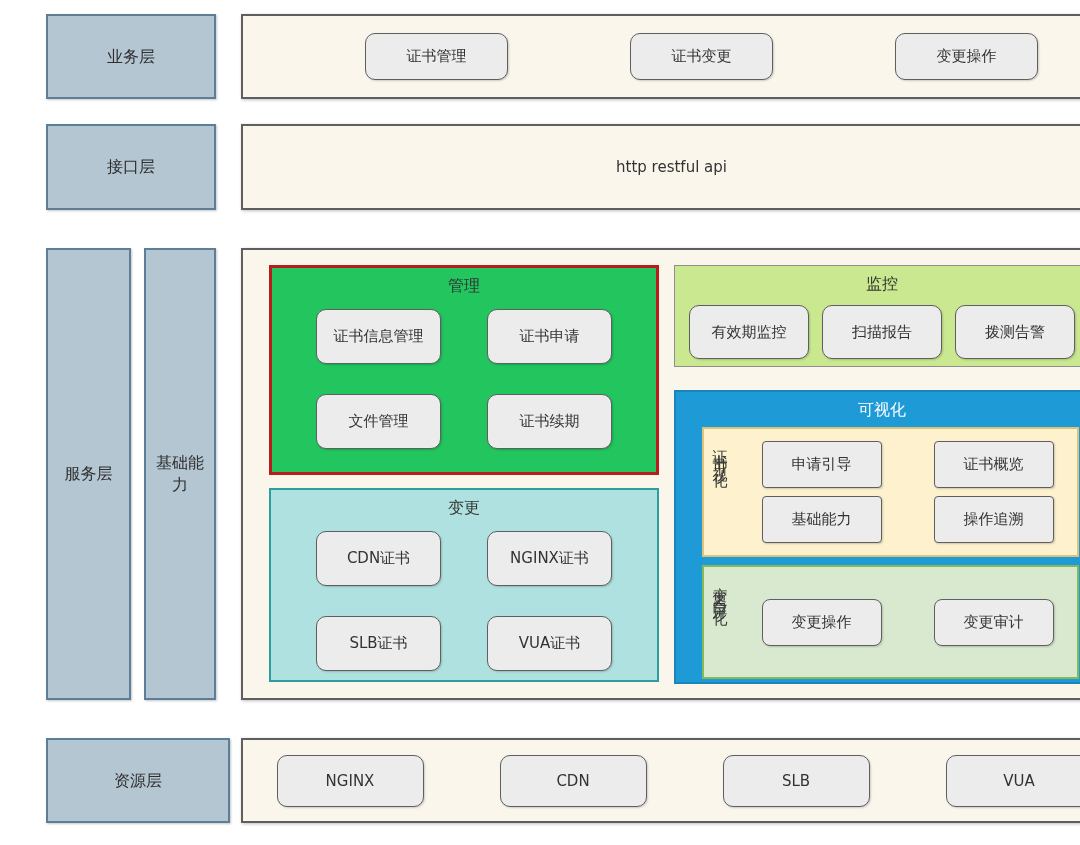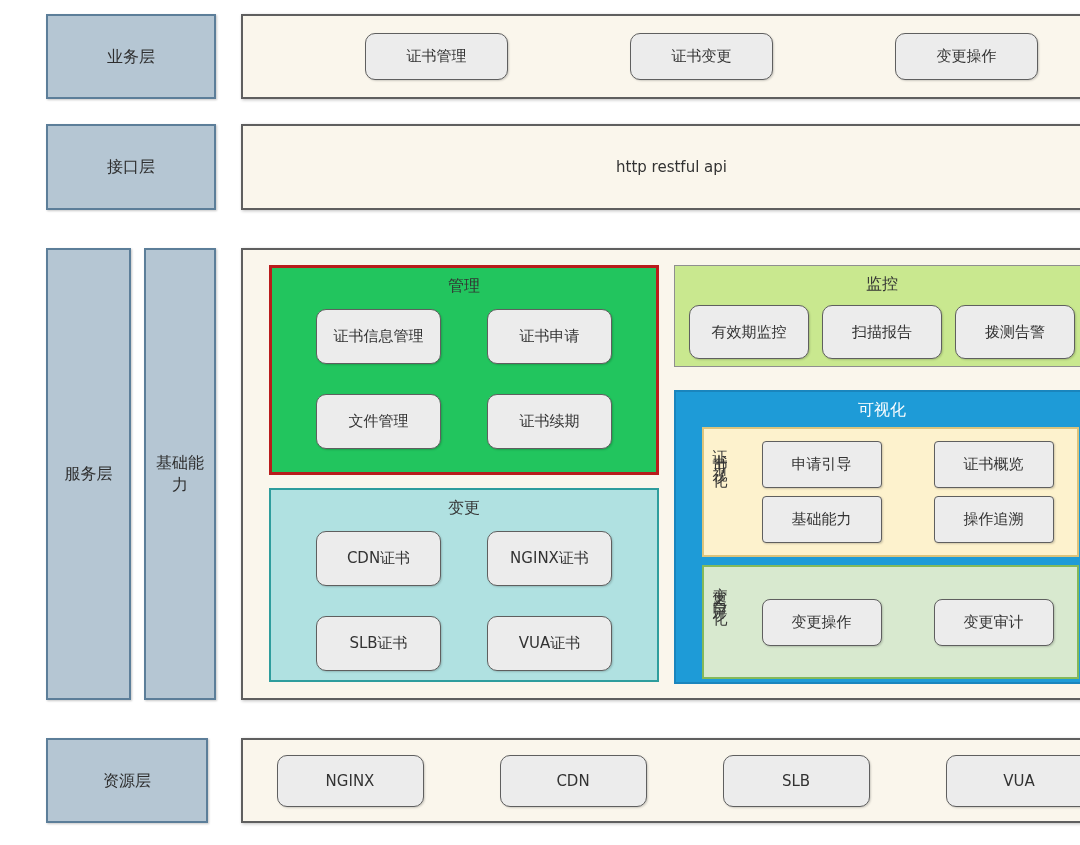--- a/index.html
+++ b/index.html
@@ -12,21 +12,21 @@
     position:absolute;background:#b5c6d3;border:2px solid #5c7e99;
     display:flex;align-items:center;justify-content:center;
     font-size:16px;color:#2e2e2e;box-shadow:1px 1px 2px rgba(0,0,0,.22);
     text-align:center;line-height:1.35;
   }
   #label-business{left:12px;top:14px;width:170px;height:85px;}
   #label-interface{left:12px;top:124px;width:170px;height:86px;}
   #label-service{left:12px;top:248px;width:85px;height:452px;}
   #label-capability{left:110px;top:248px;width:72px;height:452px;}
   #label-capability span{display:inline-block;width:3.1em;text-align:center;font-family:Liberation Serif, serif;}
-  #label-resource{left:12px;top:738px;width:162px;height:85px;align-items:center;}
+  #label-resource{left:12px;top:738px;width:184px;height:85px;align-items:center;}
 
   
   .panel{
     position:absolute;left:207px;width:861px;background:#faf6ec;
     border:2px solid #5f5f5f;box-shadow:1px 1px 3px rgba(0,0,0,.25);
   }
   #panel-business{top:14px;height:85px;display:flex;align-items:center;justify-content:center;gap:122px;padding-left:60px;}
   #panel-interface{top:124px;height:86px;display:flex;align-items:center;justify-content:center;font-size:15px;}
   #panel-service{top:248px;height:452px;}
   #panel-resource{top:738px;height:85px;display:flex;align-items:center;justify-content:center;gap:76px;padding-left:26px;}

